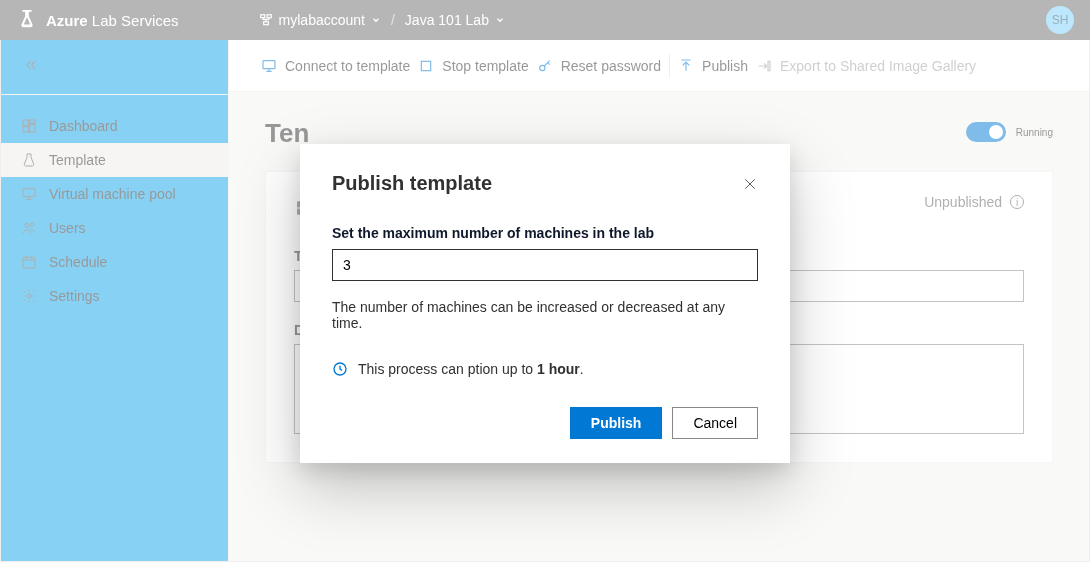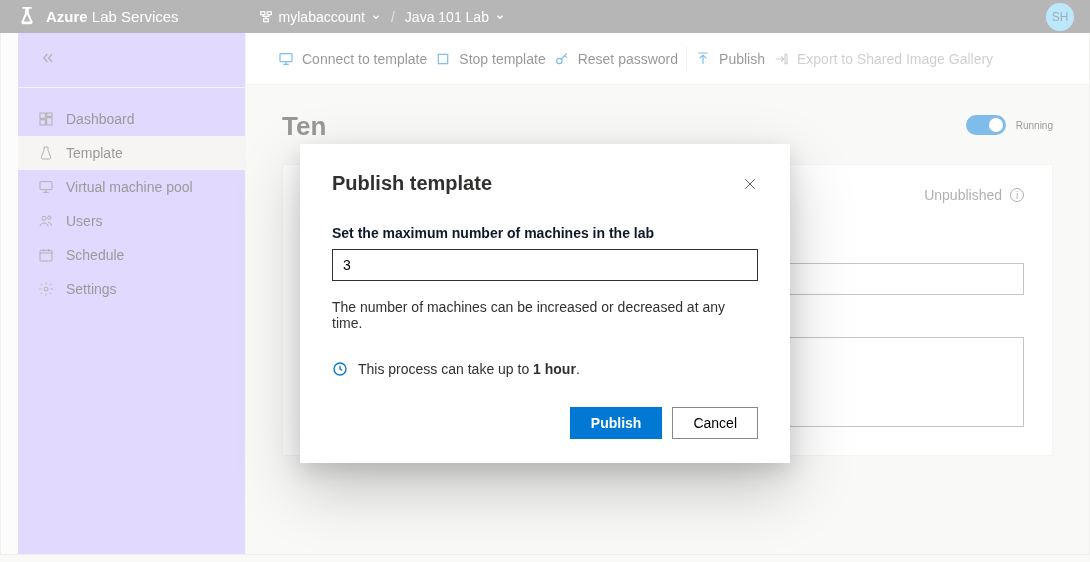--- a/index.html
+++ b/index.html
@@ -1,18 +1,18 @@
 <!DOCTYPE html>
 <html><head>
 <meta charset="utf-8">
 <style>
   * { box-sizing: border-box; margin: 0; padding: 0; }
   html, body { width: 1090px; height: 562px; font-family: 'Segoe UI', Arial, sans-serif; overflow: hidden; background: #f3f2f1; }
   .topbar {
-    height: 33px;
+    height: 40px;
     background: #6d6d6d;
     display: flex;
     align-items: center;
     color: #fff;
     padding: 0 16px;
   }
   .topbar .logo { display: flex; align-items: center; gap: 8px; }
   .topbar .logo svg { width: 22px; height: 22px; }
   .topbar .product { font-size: 15px; font-weight: 600; }
   .topbar .product .light { font-weight: 400; }
@@ -40,24 +40,23 @@
   }
   .app {
     display: flex;
     height: 522px;
     background: #faf9f8;
     border: 1px solid #e1dfdd;
     border-top: none;
   }
   .sidebar {
     width: 228px;
-    background: #c4b5fd;
+    background: #0ea5e9;
     border-right: 1px solid #edebe9;
     padding-top: 18px;
-    margin-left: 17px;
   }
   .sidebar .collapse {
     padding: 0 20px 18px 20px;
     border-bottom: 1px solid #edebe9;
     margin-bottom: 14px;
     color: #605e5c;
     cursor: pointer;
   }
   .sidebar .nav { list-style: none; }
   .sidebar .nav li {
@@ -364,21 +363,21 @@
     </div>
     <div class="label">Set the maximum number of machines in the lab</div>
     <input class="num" value="3" style="">
     <div class="hint">The number of machines can be increased or decreased at any time.</div>
     <div class="info-row">
       <svg class="clock" viewBox="0 0 24 24" fill="none" stroke="currentColor" stroke-width="2">
           <circle cx="12" cy="12" r="9"></circle>
           <path d="M12 7v5l3 2"></path>
         </svg>
       <span>
-        <span>This process can take up to </span><strong>1 hour</strong><span>.</span>
+        <span>This process can ption up to </span><strong>1 hour</strong><span>.</span>
       </span>
     </div>
     <div class="actions">
       <button class="btn primary">Publish</button>
       <button class="btn">Cancel</button>
     </div>
   </div>
 </div>
 
 </body></html>

